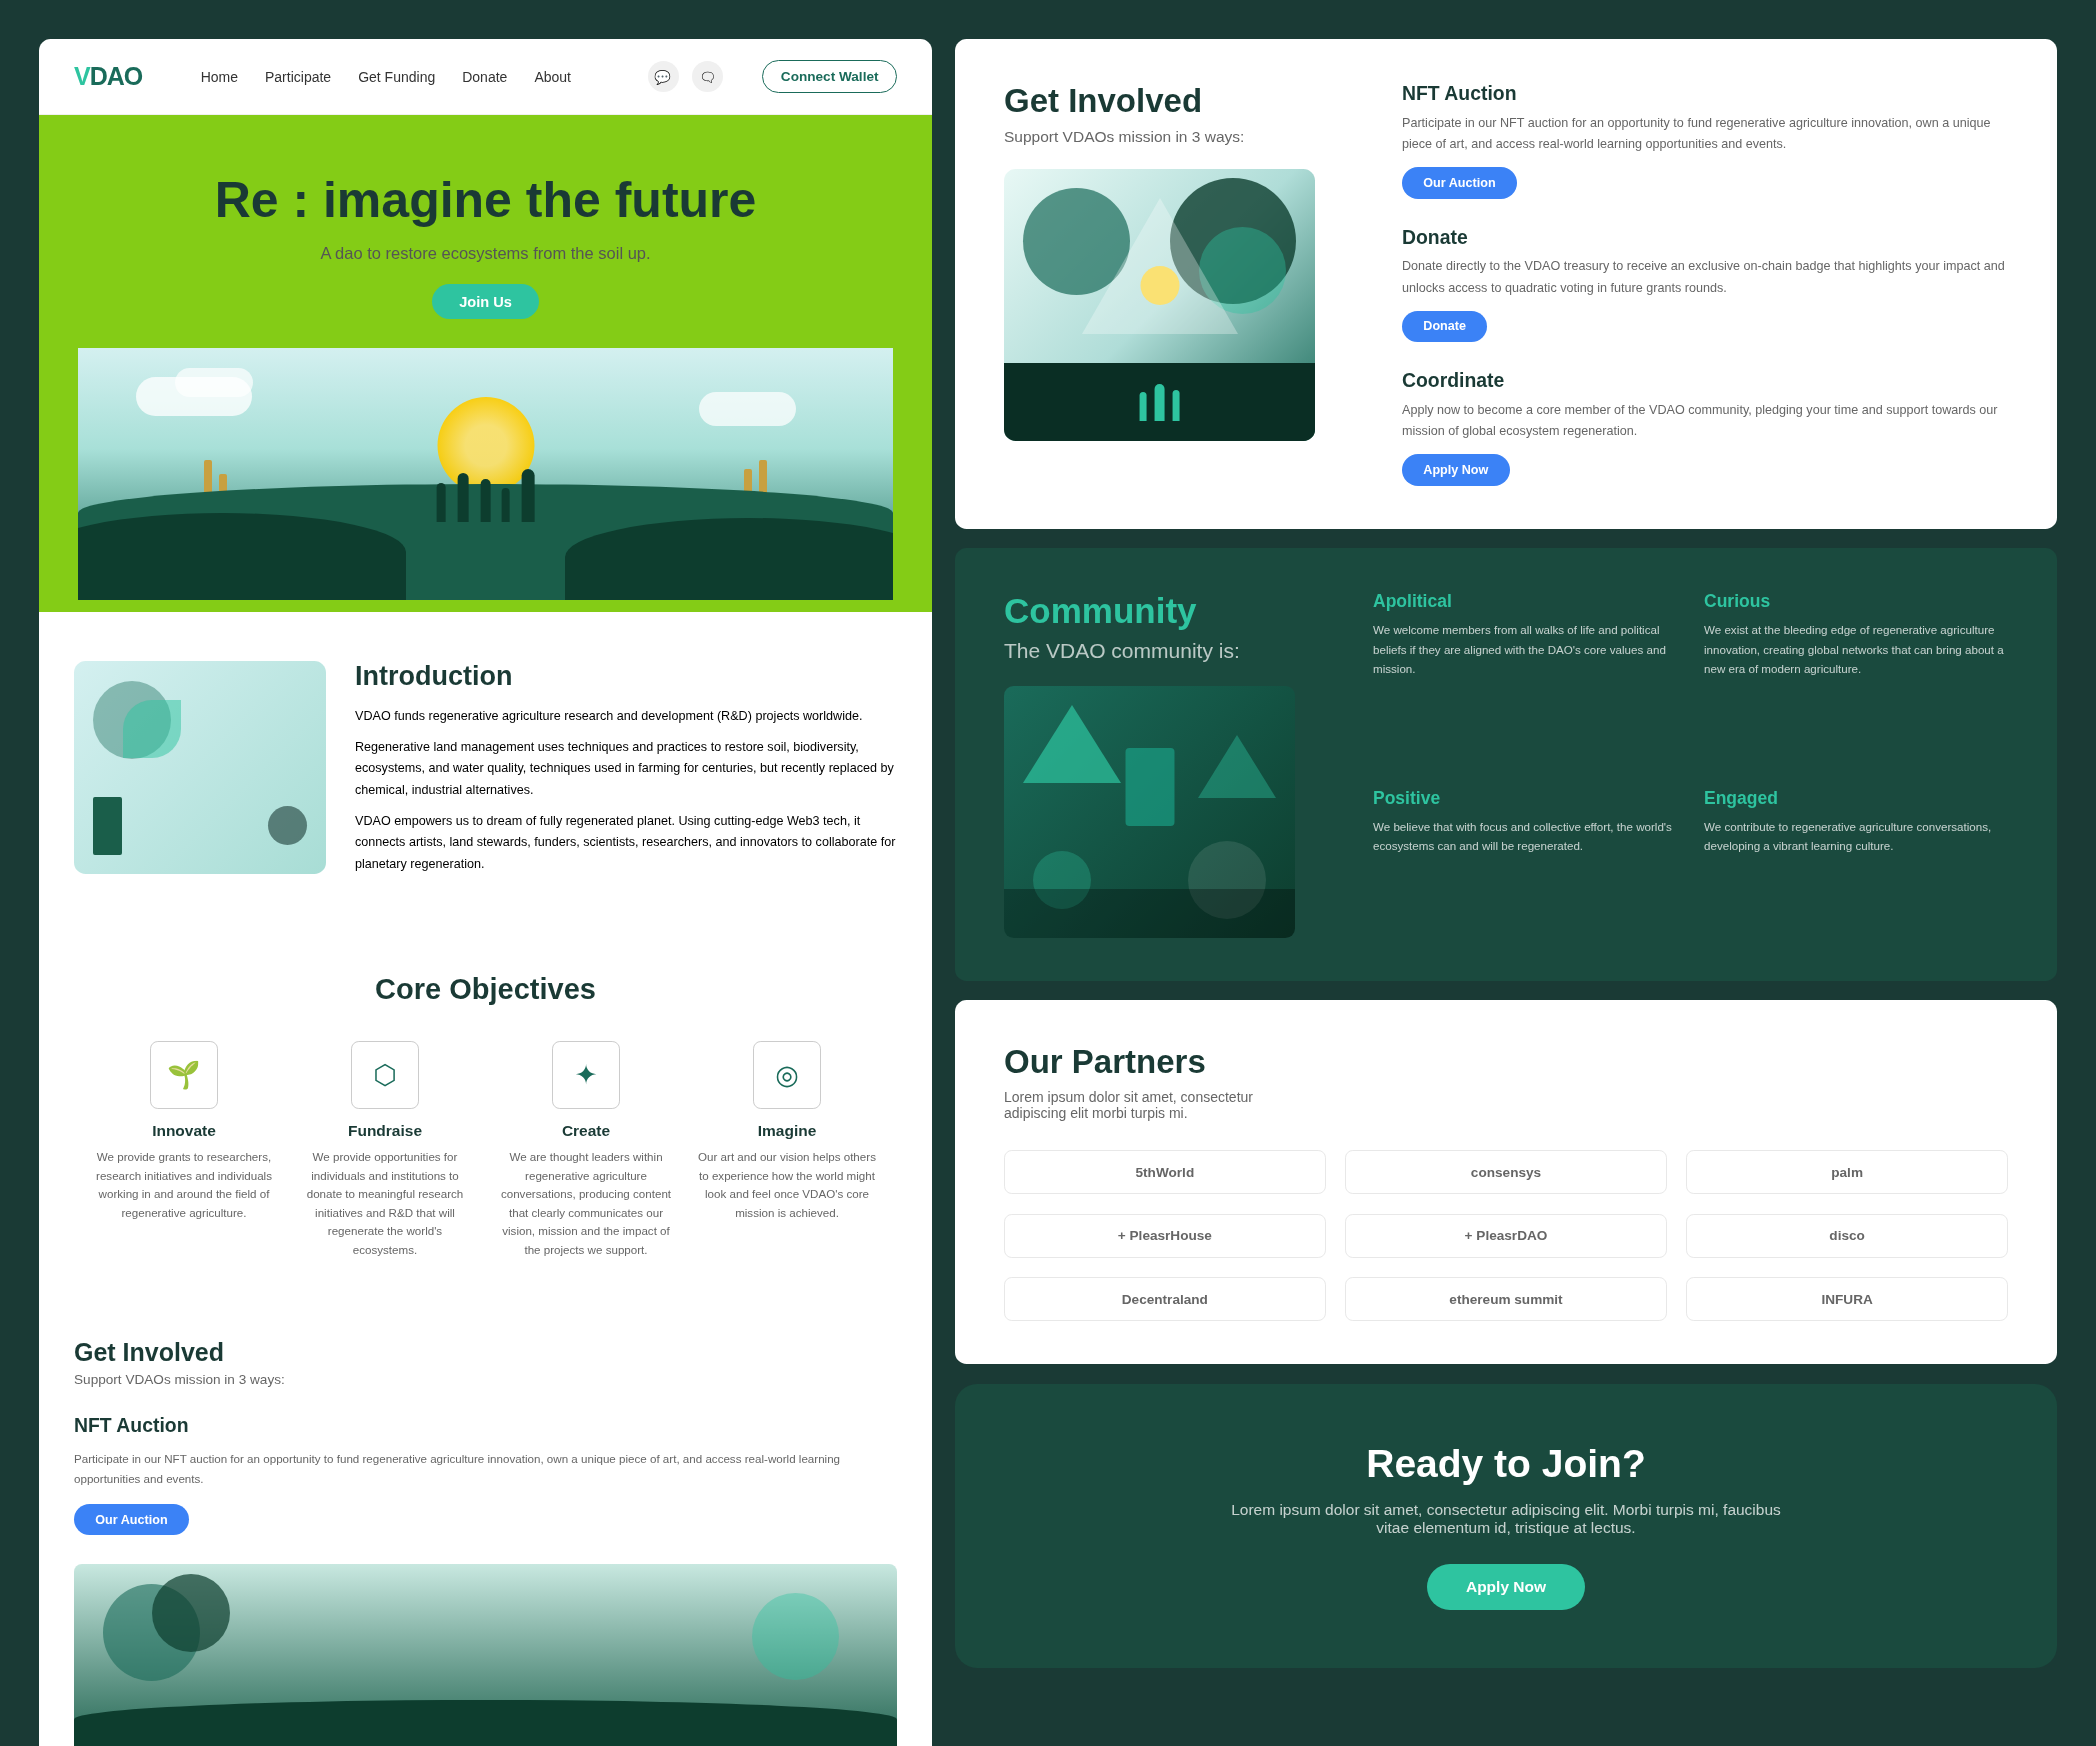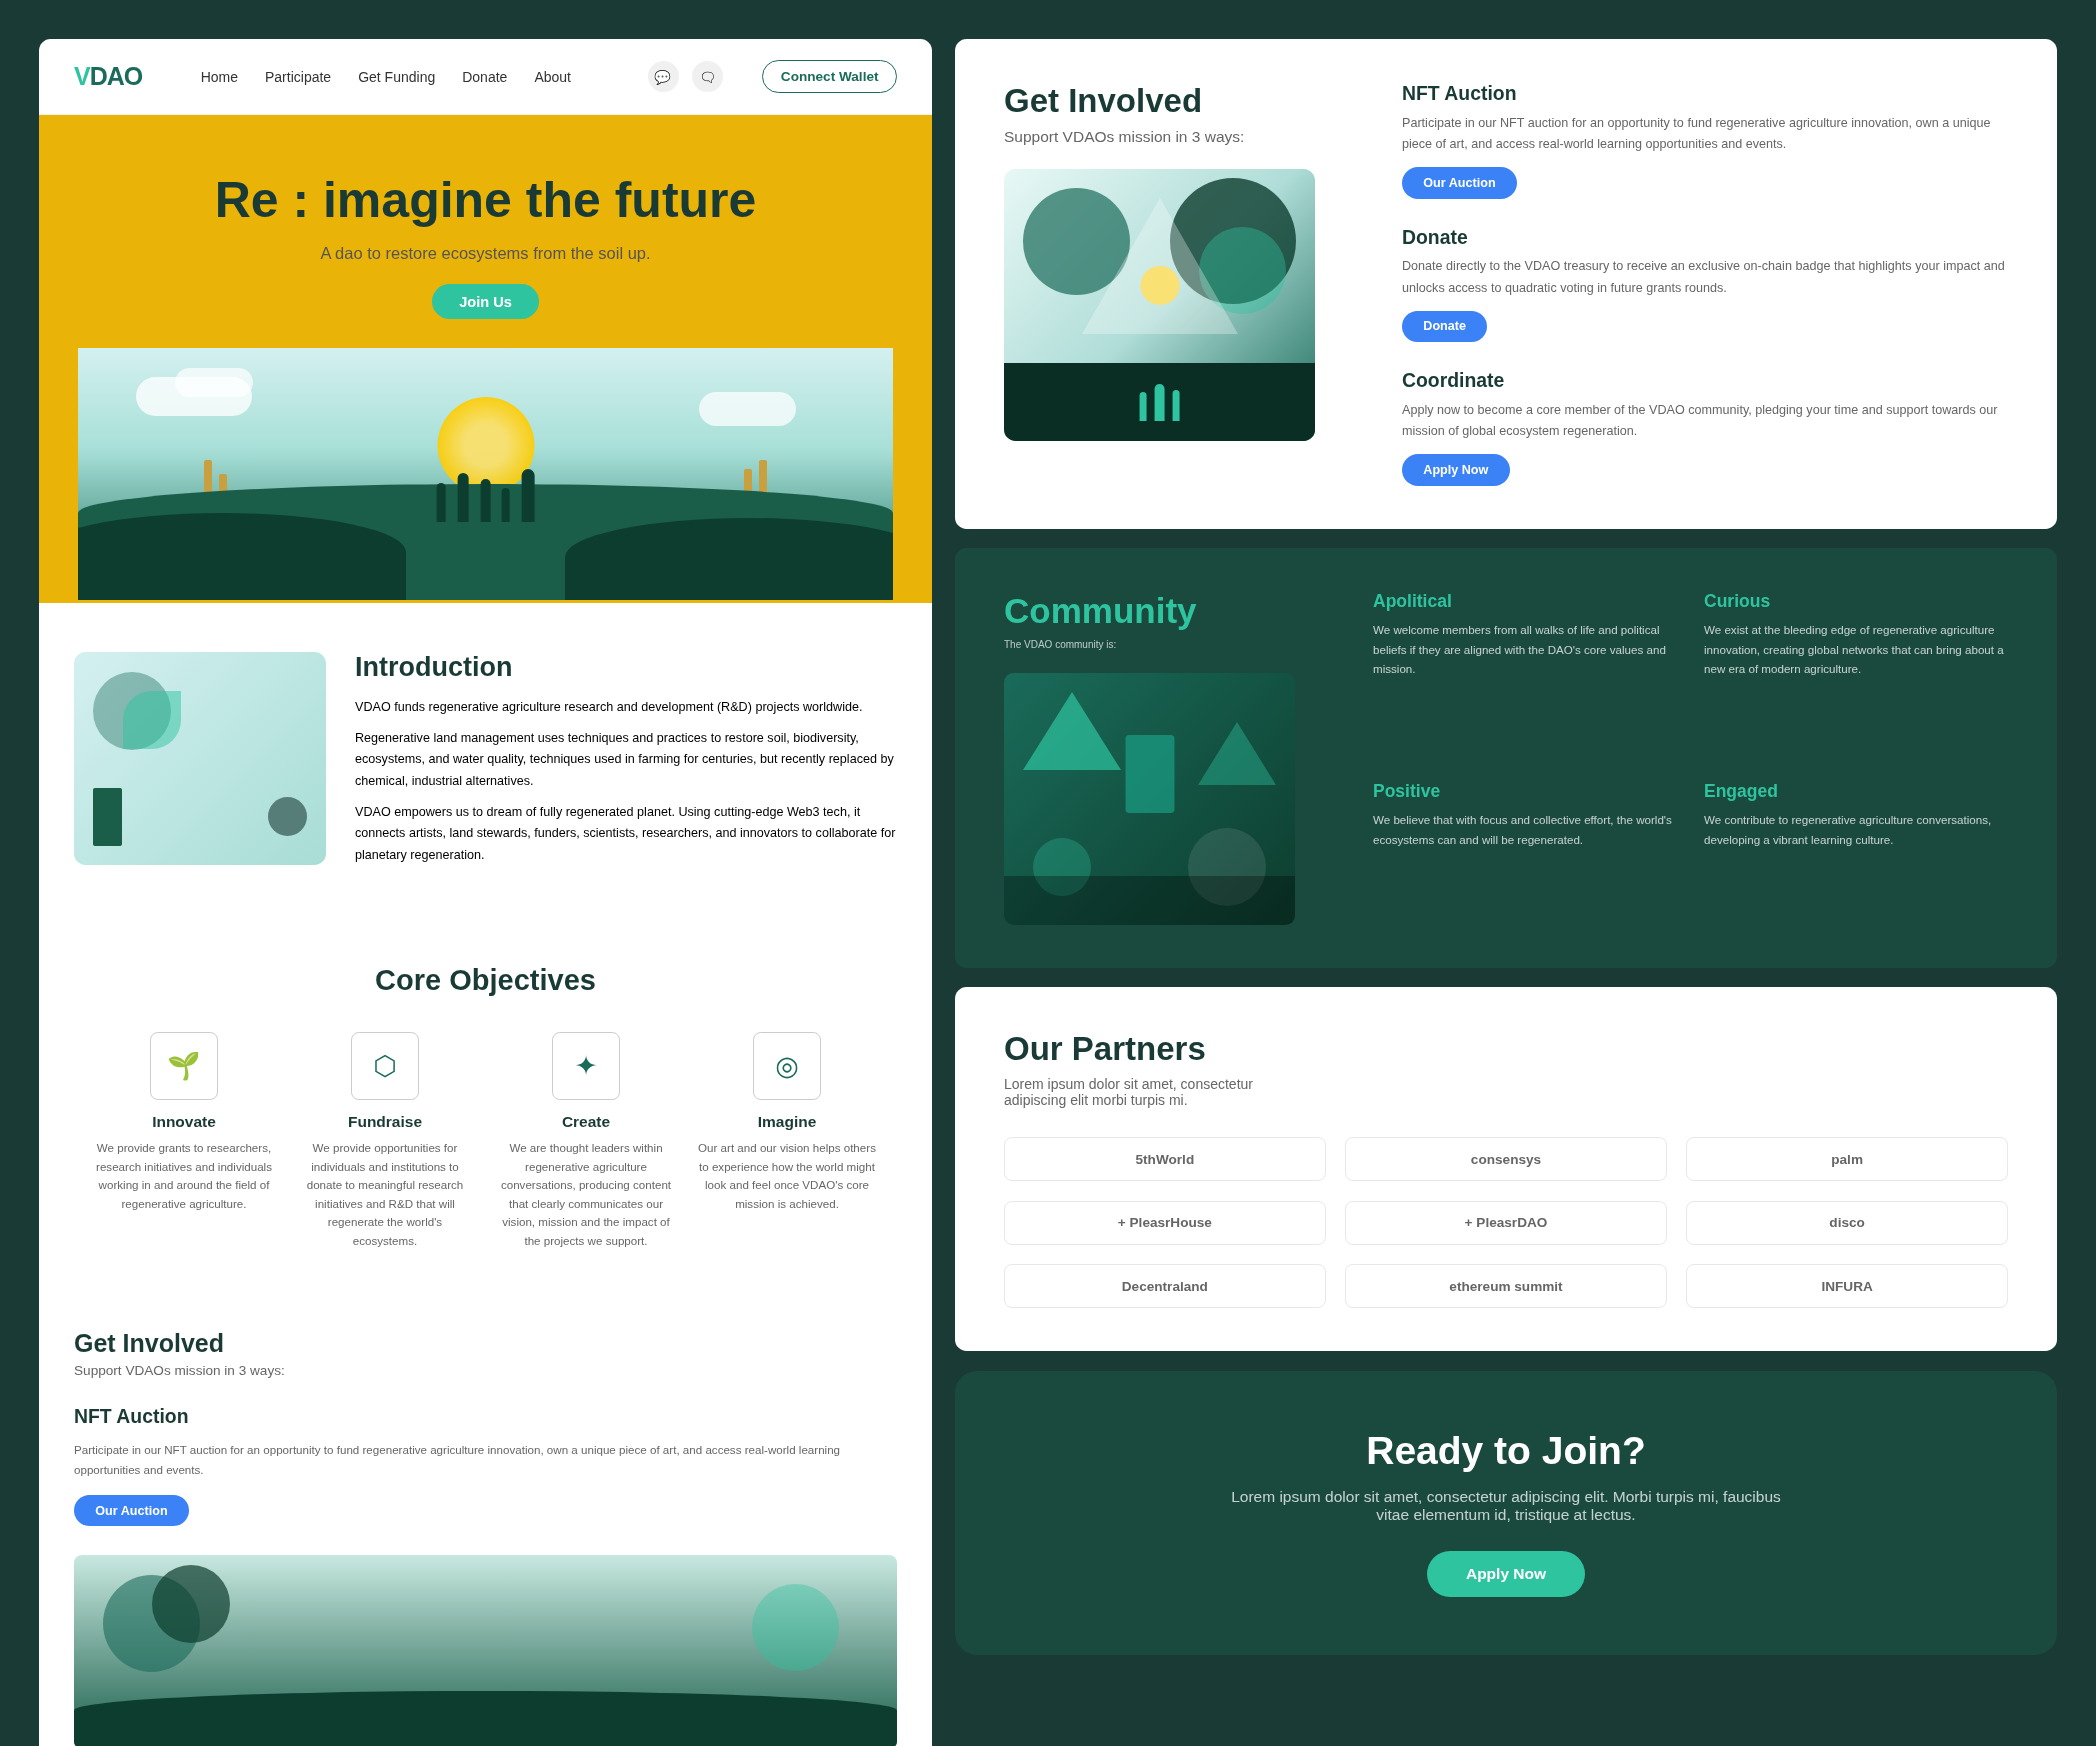--- a/index.html
+++ b/index.html
@@ -68,23 +68,23 @@
       color: #1a6b5a;
       padding: 7.8px 17.5px;
       border-radius: 19.4px;
       font-size: 13.6px;
       cursor: pointer;
       font-weight: 600;
     }
 
     
     .hero {
-      background: #eab308;
+      background: #84cc16;
       text-align: center;
-      padding: 58px 39px 3px;
+      padding: 58px 39px 12px;
       position: relative;
     }
     .hero h1 {
       font-size: 50px;
       font-weight: 800;
       color: #1a3a35;
       line-height: 1.1;
     }
     .hero p {
       margin-top: 15.5px;
@@ -366,21 +366,21 @@
     .community-left {
       flex: 0 0 330px;
     }
     .community-left h2 {
       font-size: 35px;
       font-weight: 700;
       color: #2ec4a0;
       margin-bottom: 7.8px;
     }
     .community-left .subtitle {
-      font-size: 10px;
+      font-size: 21px;
       color: rgba(255,255,255,0.7);
       margin-bottom: 23px;
     }
     .community-illustration {
       width: 291px;
       height: 252px;
       background: linear-gradient(135deg, #1a6b5a 0%, #0d3d2e 100%);
       border-radius: 9.7px;
       position: relative;
       overflow: hidden;

